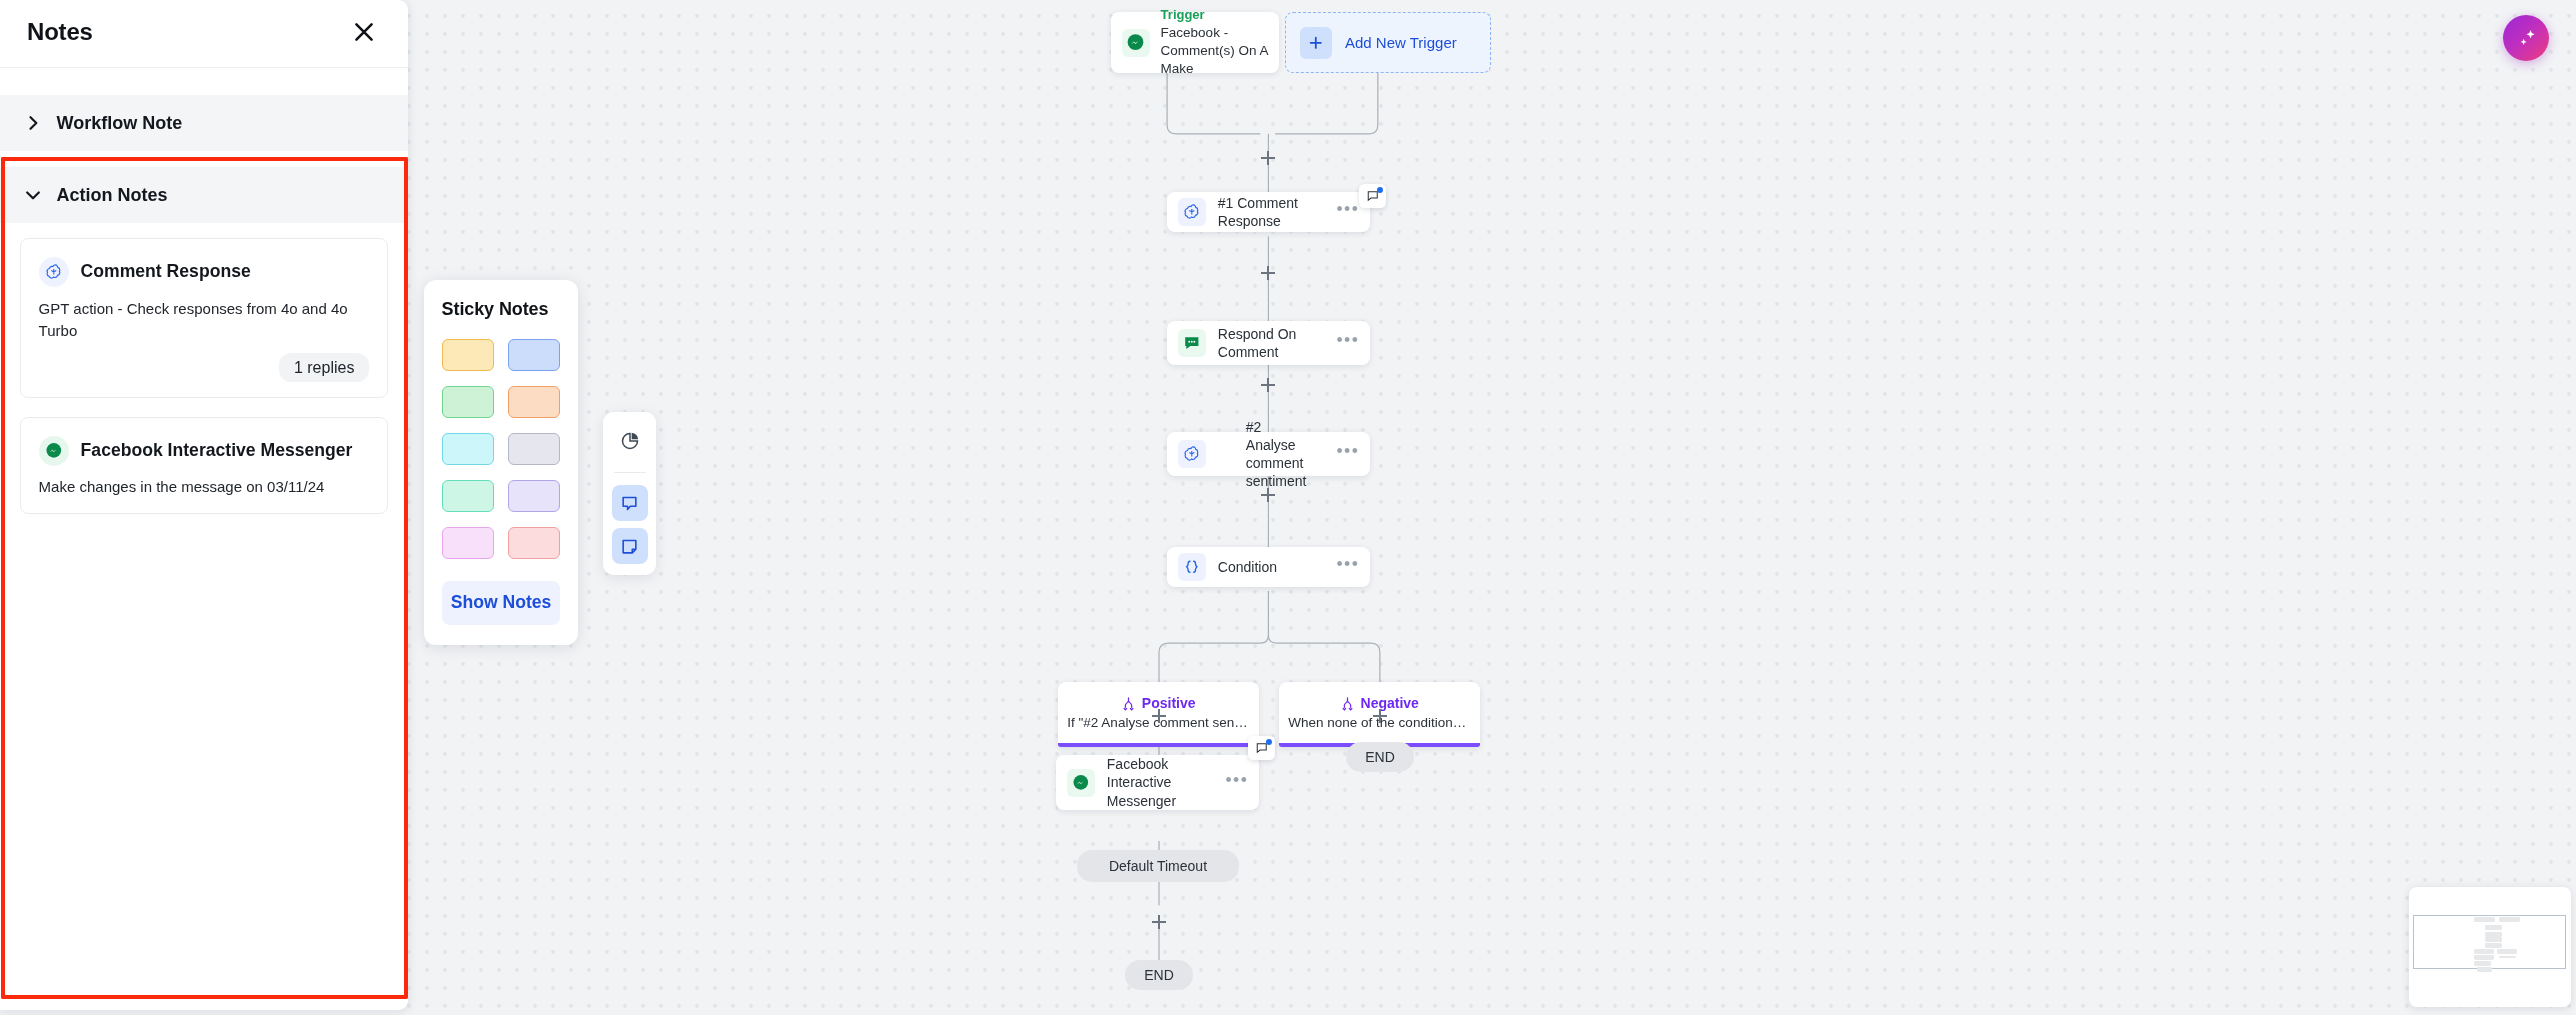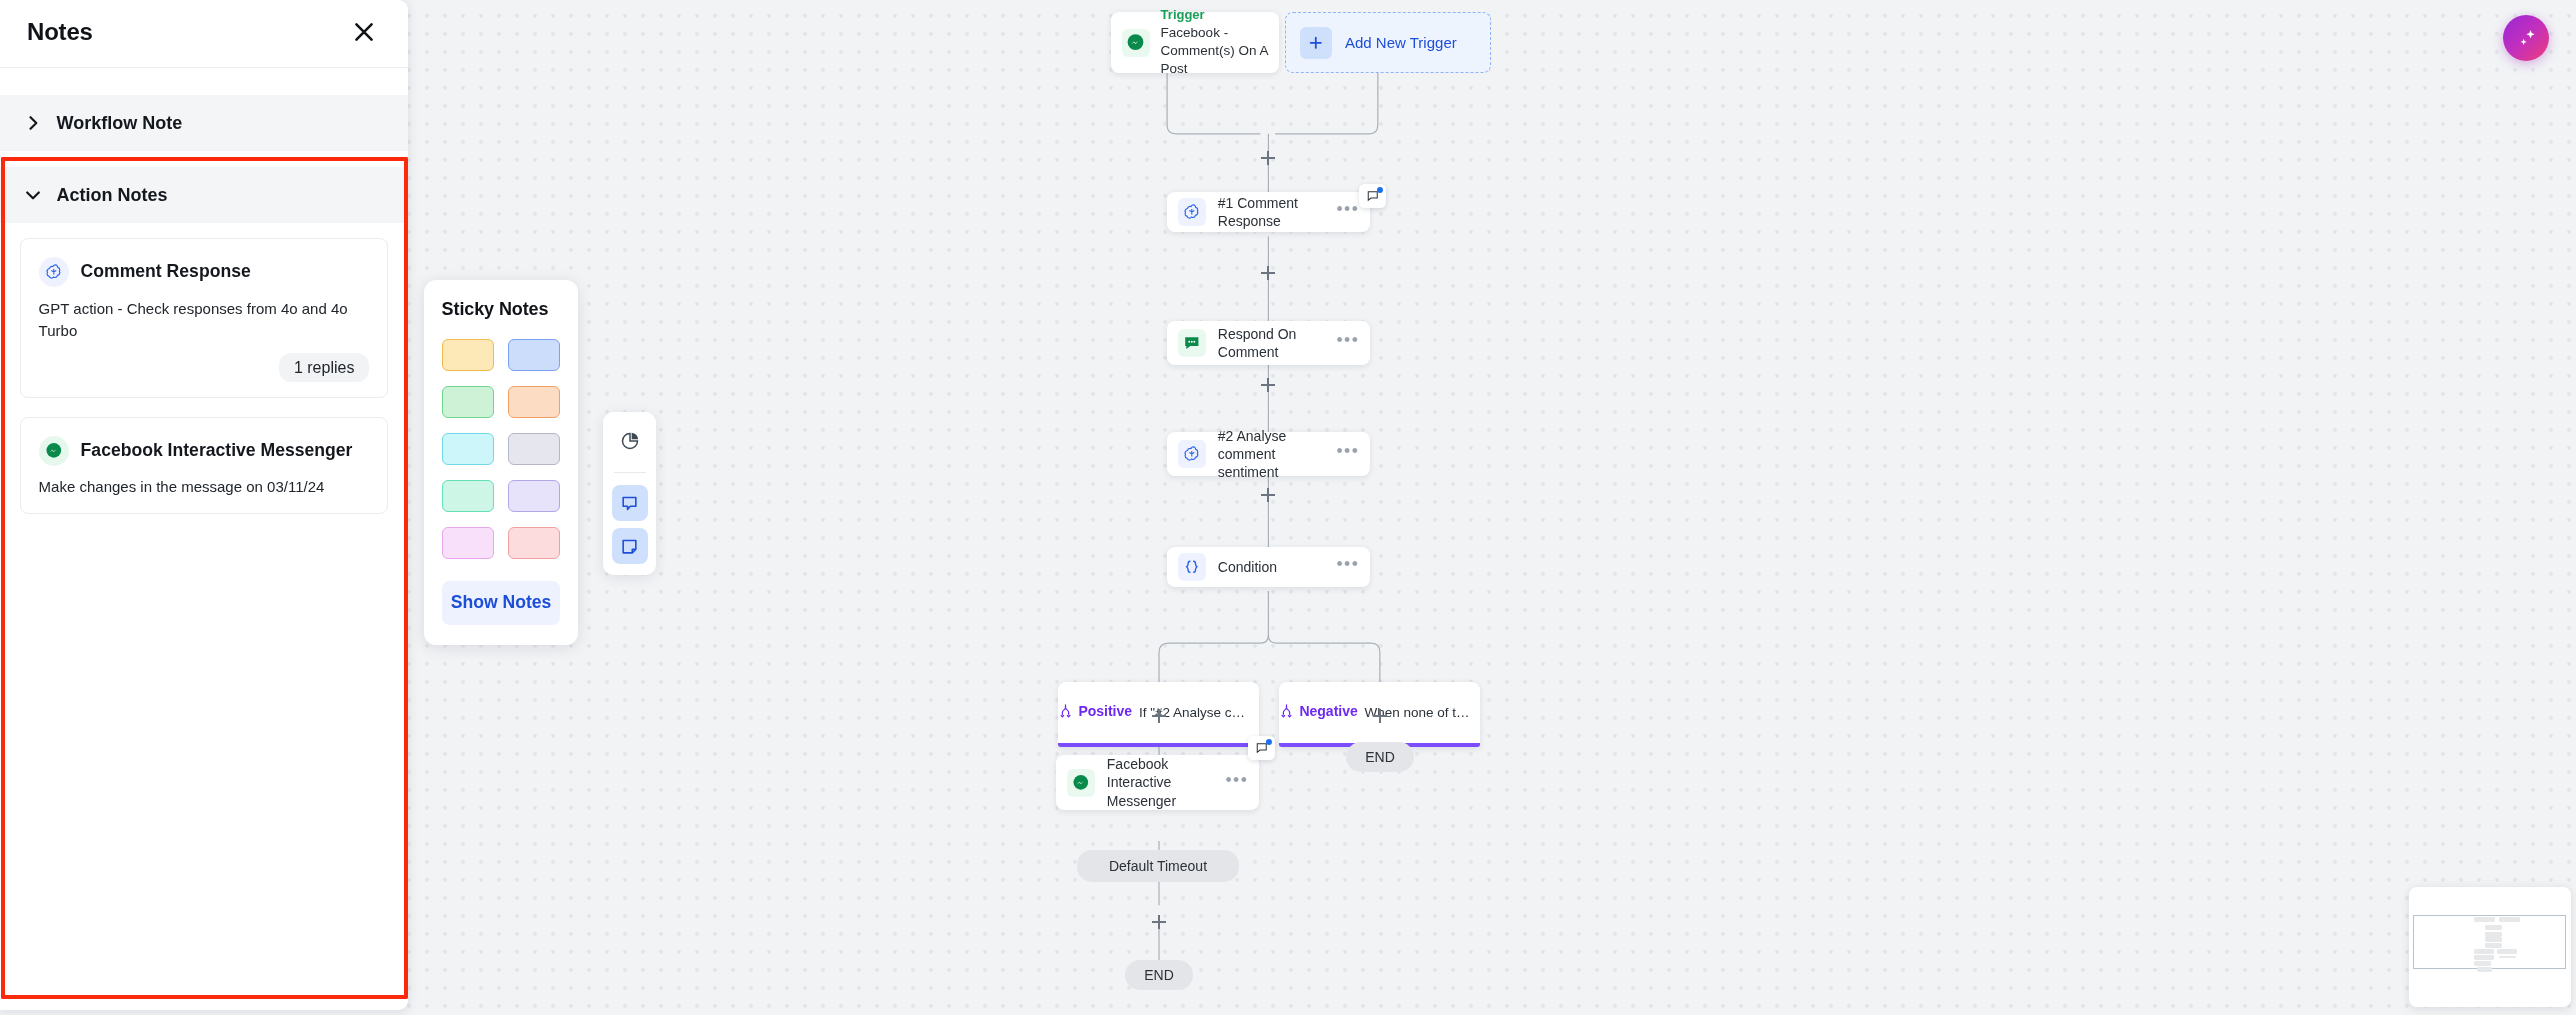--- a/index.html
+++ b/index.html
@@ -148,21 +148,21 @@
     display:flex; align-items:center; padding:0 13.5px; z-index:12; cursor:pointer;
   }
   .plus-box { width:32px; height:32px; background:#cfe0fd; border-radius:6px; display:flex; align-items:center; justify-content:center; flex:0 0 32px; }
   #add-trigger .lbl { color:#1d4ed8; font-size:15px; font-weight:400; margin-left:13.5px; }
 
   .branch-node {
     position:absolute; width:201px; height:65px;
     background:#fff; border-radius:8px 8px 2.7px 2.7px;
     border-bottom:4px solid #7c4dff;
     box-shadow:0 1.4px 6.8px rgba(16,24,40,.09);
-    display:flex; align-items:center; justify-content:center;
+    display:flex; flex-direction:column; align-items:center; justify-content:center;
     z-index:12; cursor:pointer;
   }
   .branch-head { display:flex; align-items:center; gap:5.4px; margin-bottom:4px; }
   .branch-title { color:#6d28f2; font-size:14px; font-weight:700; }
   .branch-sub { color:#2b3138; font-size:13.5px; padding:0 6.8px; white-space:nowrap; overflow:hidden; text-overflow:ellipsis; max-width:196px; }
 
   .pill {
     position:absolute; background:#e3e5e9; color:#2b3138;
     border-radius:15px; display:flex; align-items:center; justify-content:center;
     font-size:14px; z-index:12;
@@ -217,21 +217,21 @@
 
   <div class="trigger-node">
     <div class="node-icon green">
       <svg width="19" height="19" viewBox="0 0 24 24">
           <circle cx="12" cy="11.5" r="10" fill="#0a8a4a"></circle>
           <path d="M6.5 14.2l3.4-3.6 2.1 2.1 3.4-2.5-3.3 3.6-2.1-2.1z" fill="#fff"></path>
         </svg>
     </div>
     <div class="trigger-text">
       <div class="trigger-kicker">Trigger</div>
-      <div class="trigger-sub">Facebook - Comment(s) On A Post</div>
+      <div class="trigger-sub">Facebook - Comment(s) On A Make</div>
     </div>
   </div>
 
   <div id="add-trigger">
     <div class="plus-box">
       <svg width="17.6" height="17.6" viewBox="0 0 24 24">
           <path d="M12 5v14M5 12h14" stroke="#1d4ed8" stroke-width="2.4" stroke-linecap="round"></path>
         </svg>
     </div>
     <div class="lbl">Add New Trigger</div>
@@ -277,21 +277,21 @@
           <path d="M3 4.5h18v12H10l-5.5 4v-4H3z" fill="#0a8a4a"></path>
           <circle cx="8.5" cy="10.5" r="1.3" fill="#fff"></circle>
           <circle cx="12" cy="10.5" r="1.3" fill="#fff"></circle>
           <circle cx="15.5" cy="10.5" r="1.3" fill="#fff"></circle>
         </svg>
     </div>
     <div class="node-label">Respond On Comment</div>
     <div class="dots">•••</div>
   </div>
 
-  <div class="node" style="left:1167px; top:432px; width:203px; height:44px;">
+  <div class="node" style="left:1167px; top:432px; width:203px; height:44px;gap:28px;">
     <div class="node-icon gpt">
       <svg width="17.6" height="17.6" viewBox="0 0 24 24" fill="none" stroke="#2563eb" stroke-width="1.5">
           <path d="M12 3.2c1.6-1 3.6-.6 4.7.9.4.6.6 1.2.6 1.9 1.7.3 2.9 1.8 2.9 3.5 0 .7-.2 1.3-.6 1.9.9 1.5.6 3.5-.8 4.6-.5.4-1.2.7-1.8.8-.3 1.7-1.8 2.9-3.5 2.9-.7 0-1.3-.2-1.9-.6-1.1 1.4-3.1 1.8-4.6.8-.6-.4-1-.9-1.3-1.6-1.7-.3-2.9-1.8-2.9-3.5 0-.7.2-1.3.6-1.9-.9-1.5-.6-3.5.8-4.6.5-.4 1.2-.7 1.8-.8.3-1.7 1.8-2.9 3.5-2.9.6 0 1.1.1 1.5.3z"></path>
           <path d="M12 8.2v7.6M8.6 10.1l3.4 2 3.4-2"></path>
         </svg>
     </div>
     <div class="node-label">#2 Analyse comment sentiment</div>
     <div class="dots">•••</div>
   </div>
 

